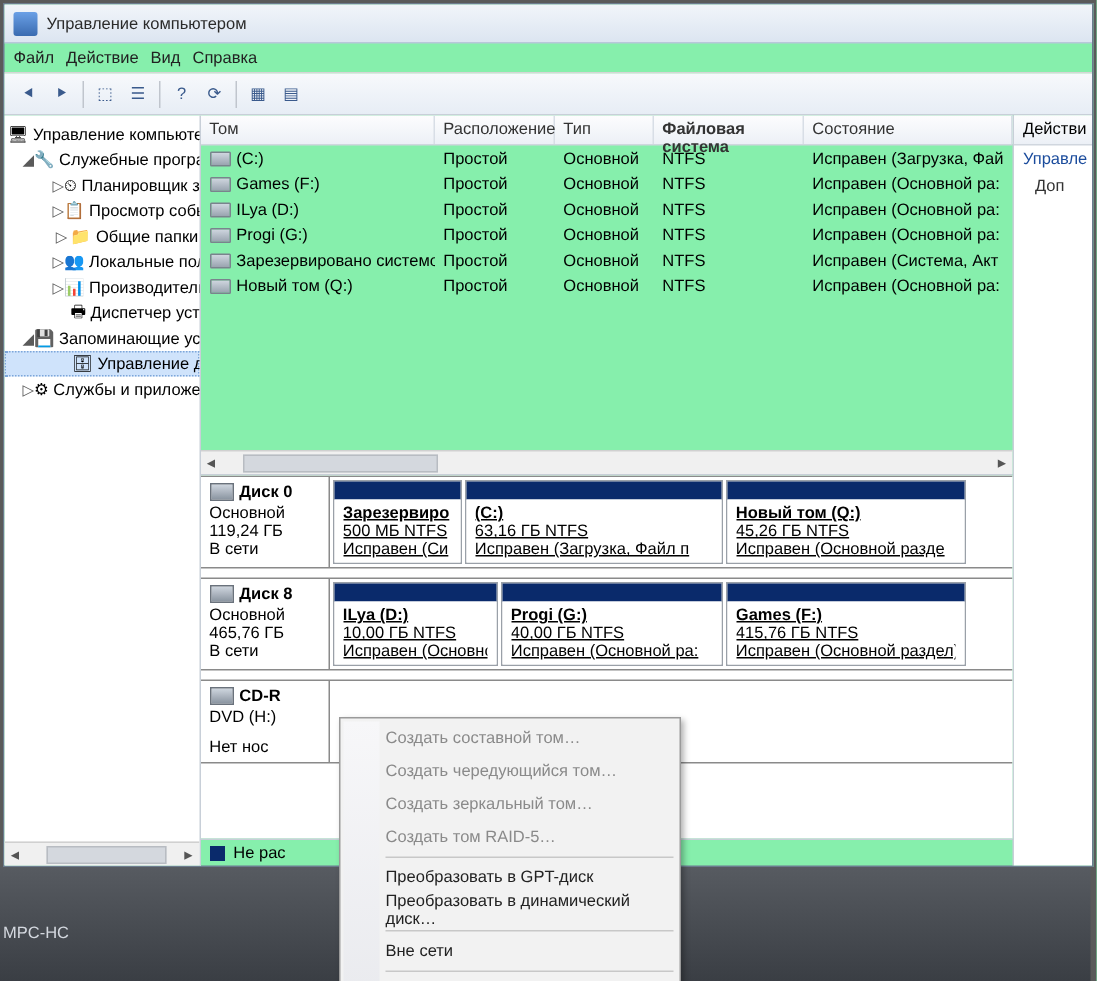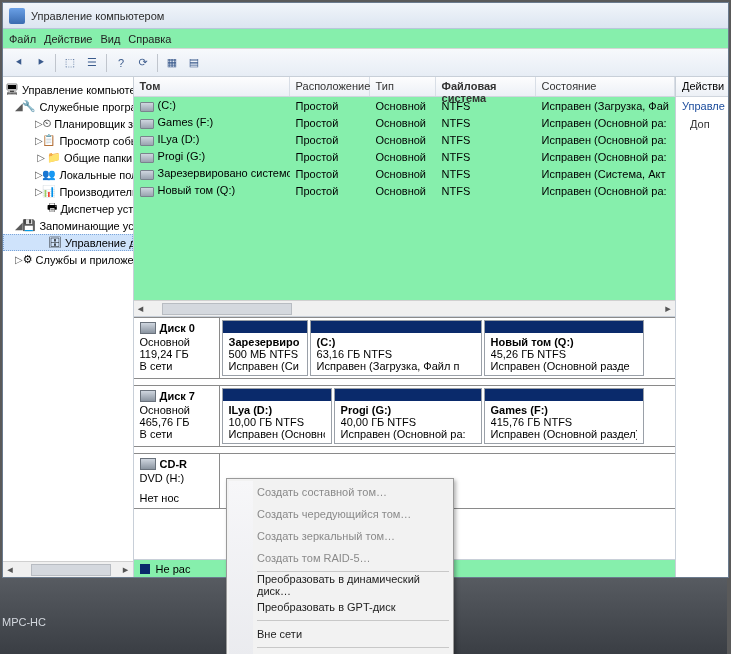--- a/index.html
+++ b/index.html
@@ -41,21 +41,21 @@
 .vicon { width: 14px; height: 10px; background: linear-gradient(#cfd6df, #9aa4b0); border: 1px solid #7a838d; border-radius: 1px; display: inline-block; margin-right: 4px; vertical-align: middle; }
 .ghscroll { height: 16px; background: #f0f0f0; border-top: 1px solid #d0d0d0; display:flex; align-items:center; }
 .ghscroll .thumb { width: 130px; height: 12px; background: #d4d8de; border:1px solid #b8bcc2; margin-left:14px; }
 .ghscroll .arr { width:14px; height:14px; display:flex; align-items:center; justify-content:center; color:#555; }
 
 .disks { flex: 1; overflow: hidden; padding: 0; background: #fff; }
 .disk { display: flex; border-top: 1px solid #8a8a8a; border-bottom: 1px solid #8a8a8a; margin-bottom: 6px; }
 .dinfo { width: 86px; padding: 4px 6px; border-right: 1px solid #8a8a8a; background: #fff; }
 .dinfo .dname { display:flex; align-items:center; gap:4px; margin-bottom:2px; }
 .dicon { width:16px; height:12px; background: linear-gradient(#cfd6df,#8a94a0); border:1px solid #6a727c; }
-.dparts { flex: 1; display: flex; gap: 2px; padding: 2px; background: #fff; }
+.dparts { flex: 1; display: flex; gap: 2px; padding: 2px; background: #fff; text-decoration: underline; }
 .part { border: 1px solid #9aa0a8; display: flex; flex-direction: column; min-width: 0; }
 .part .pbar { height: 12px; background: #0a2a6b; }
 .part .pbody { padding: 3px 6px; background: #fff; }
 .part .pname { font-weight: bold; white-space: nowrap; overflow:hidden; }
 .part .psize, .part .pstat { white-space: nowrap; overflow: hidden; text-overflow: clip; }
 
 .legend { height: 18px; border-top: 1px solid #c8cfd8; display:flex; align-items:center; padding-left:6px; gap:6px; }
 .lg-sq { width:10px; height:10px; background:#0a2a6b; }
 
 .actions { width: 52px; background: #fff; }
@@ -70,21 +70,21 @@
 .ctx .csep { height: 1px; background: #c8c8c8; margin: 2px 2px 2px 28px; }
 .ctx .leftbar { position:absolute; left:2px; top:2px; bottom:2px; width:24px; background: linear-gradient(#f7f7f9,#e9eaee); }
 .highlight { position:absolute; border: 2px solid #f5e94a; background: rgba(255,245,100,0.35); border-radius: 10px; pointer-events:none; }
 
 
 .desk-bottom { position:absolute; left:0; bottom:0; right:4px; height:76px; background: linear-gradient(#575b61, #3a3e44); }
 .desk-bottom .mpc { position:absolute; left:2px; bottom:26px; color:#d4d8df; font-size:11px; }
 
 
 .c1 { width: 156px; } .c2 { width: 80px; } .c3 { width: 66px; } .c4 { width: 100px; } .c5 { flex:1; }
-.h1 { width: 156px; font-weight: bold; } .h2 { width: 80px; } .h3 { width: 66px; } .h4 { width: 100px; font-weight: bold; } .h5 { flex:1; }
+.h1 { width: 156px; } .h2 { width: 80px; } .h3 { width: 66px; } .h4 { width: 100px; font-weight: bold; } .h5 { flex:1; }
 </style>
 </head>
 <body>
 
 <div class="desk-bottom">
   <div class="mpc">MPC-HC</div>
 </div>
 
 <div class="window">
 
@@ -272,21 +272,21 @@
                     <div class="psize">45,26 ГБ NTFS</div>
                     <div class="pstat">Исправен (Основной разде</div>
                   </div>
                 </div>
               </div>
             </div>
             <div class="disk">
               <div class="dinfo">
                 <div class="dname">
                   <span class="dicon"></span>
-                  <b>Диск 7</b>
+                  <b>Диск 8</b>
                 </div>
                 <div>Основной</div>
                 <div>465,76 ГБ</div>
                 <div>В сети</div>
               </div>
               <div class="dparts">
                 <div class="part" style="width: 110px;">
                   <div class="pbar"></div>
                   <div class="pbody">
                     <div class="pname">ILya  (D:)</div>
@@ -341,23 +341,23 @@
   </div>
 </div>
 
 <div class="ctx">
   <div class="leftbar"></div>
   <div class="ci disabled">Создать составной том…</div>
   <div class="ci disabled">Создать чередующийся том…</div>
   <div class="ci disabled">Создать зеркальный том…</div>
   <div class="ci disabled">Создать том RAID-5…</div>
   <div class="csep"></div>
-  <div class="ci enabled">Преобразовать в динамический диск…</div>
   <div class="ci enabled" style="position:relative">
     <span>Преобразовать в GPT-диск</span>
   </div>
+  <div class="ci enabled">Преобразовать в динамический диск…</div>
   <div class="csep"></div>
   <div class="ci enabled">Вне сети</div>
   <div class="csep"></div>
   <div class="ci enabled">Свойства</div>
 </div>
 
 <div class="highlight" style="left:236px; top:590px; width:184px; height:20px;"></div>
 
 </body></html>

